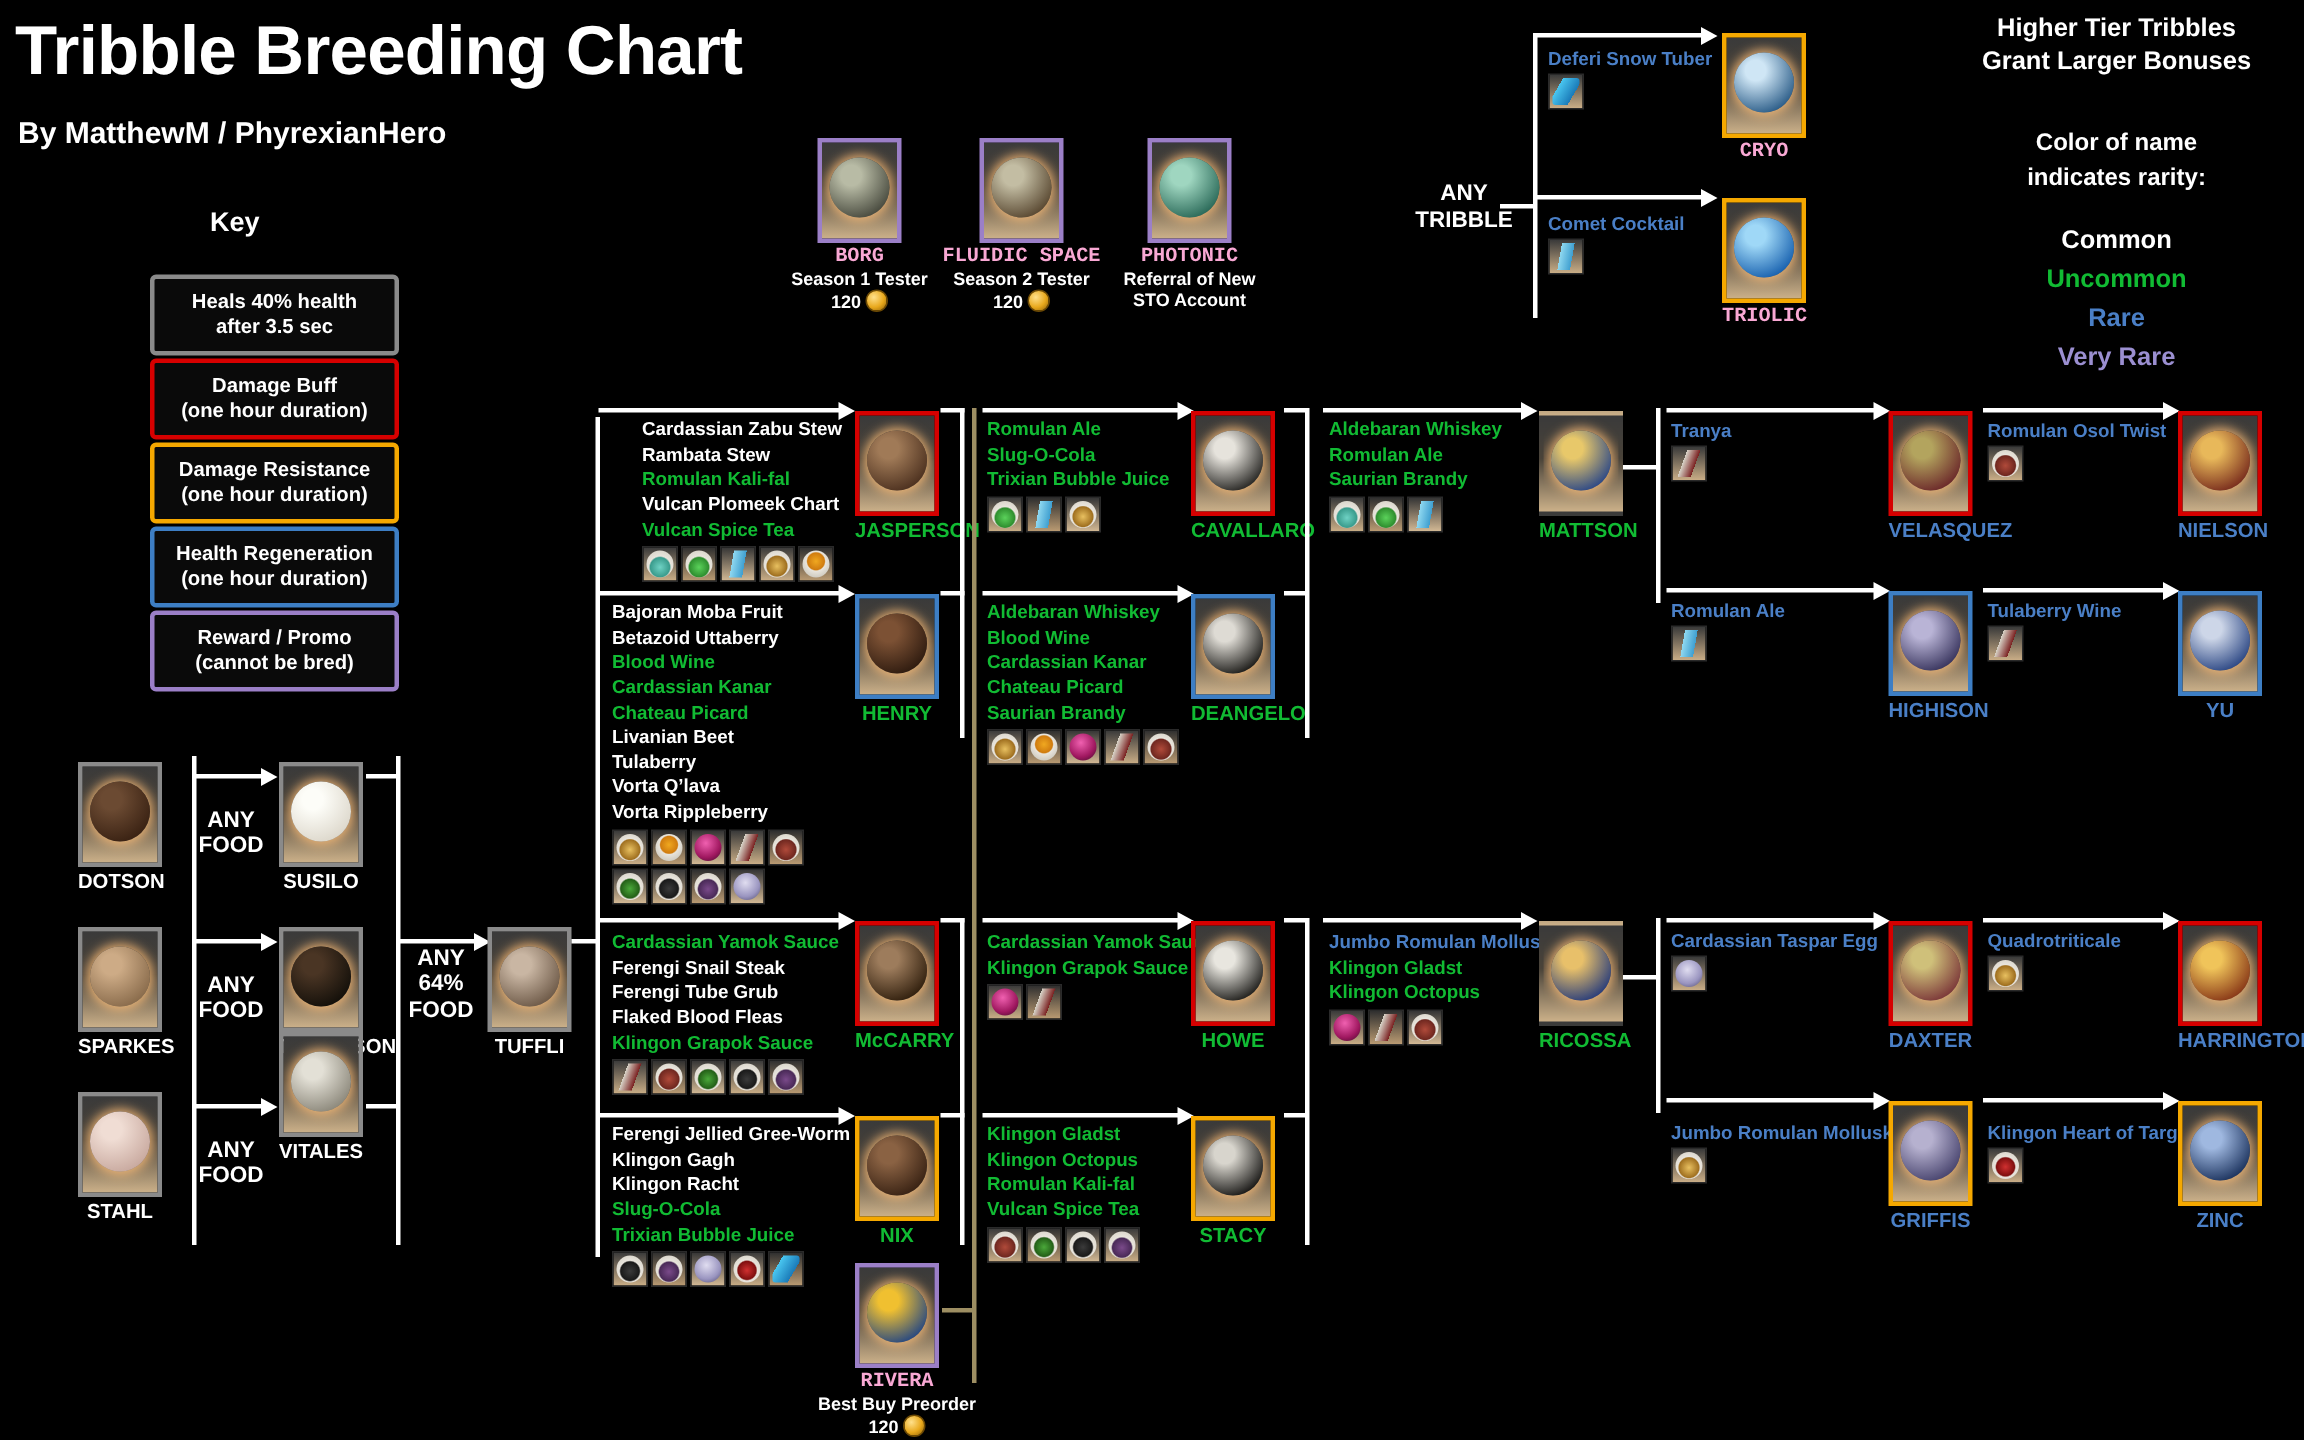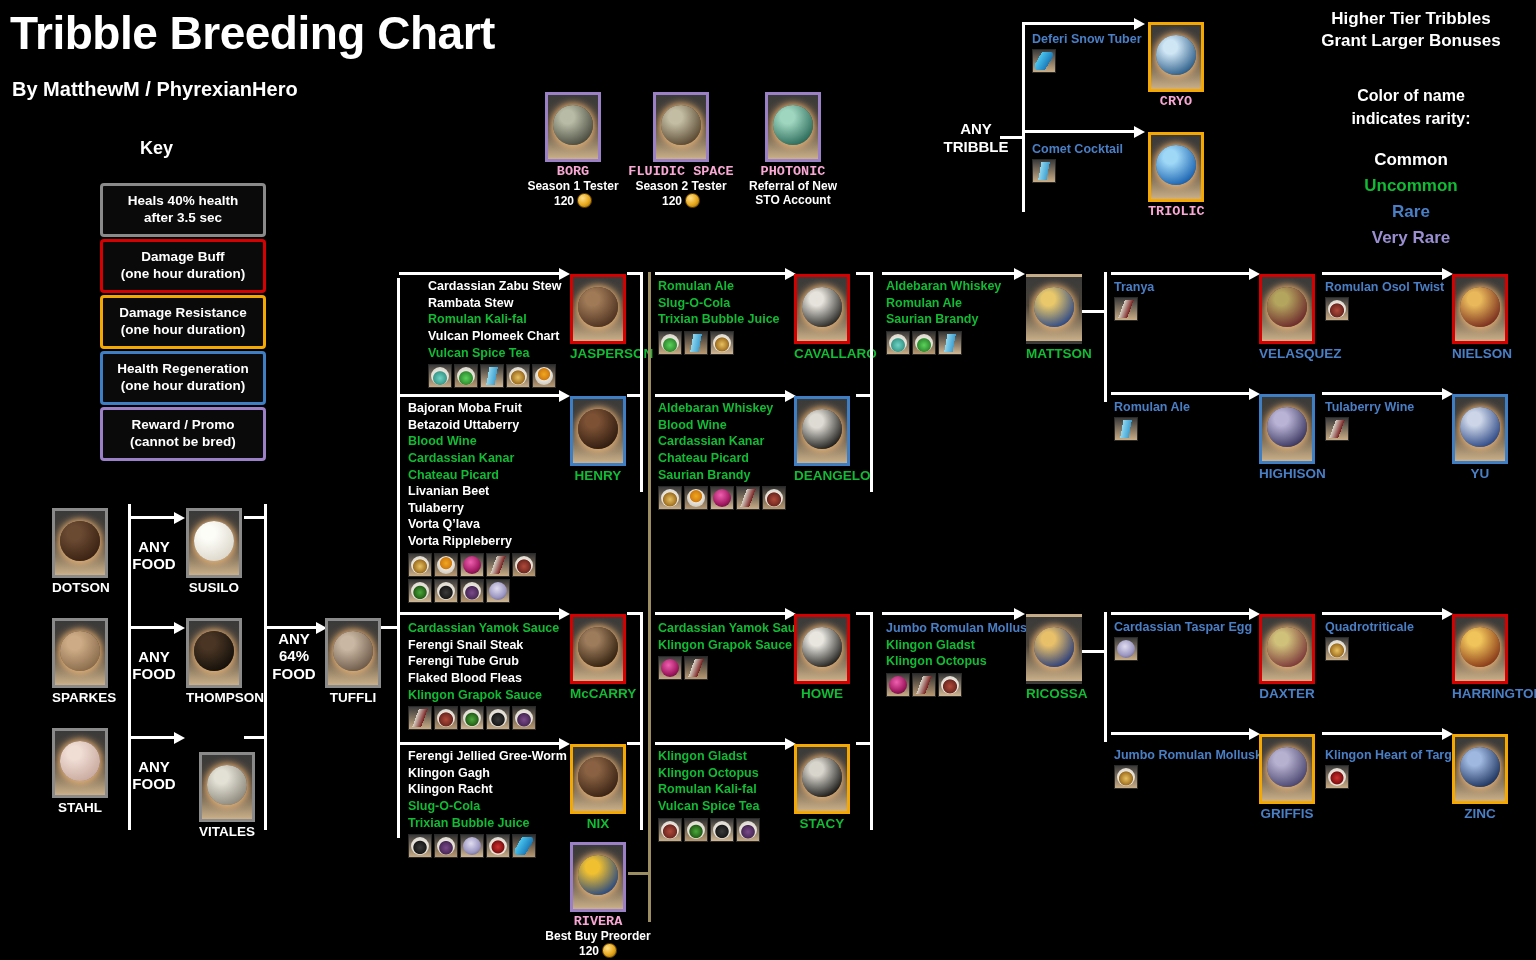--- a/index.html
+++ b/index.html
@@ -254,21 +254,21 @@
     </div>
     <div class="hline" style="left: 128px; top: 626px; width: 48px;"></div>
     <div class="arrowhead" style="left: 174px; top: 621.5px;"></div>
     <div class="anyfood" style="left: 126px; top: 648px; width: 56px;">ANY<br>FOOD</div>
     <div class="node" style="left: 52px; top: 728px;">
       <div class="frame b-grey">
         <div class="ball" style="background: radial-gradient(circle at 36% 30%, rgb(240, 221, 212) 0%, rgb(240, 221, 212) 18%, rgb(201, 170, 160) 78%, rgb(13, 9, 6) 100%);"></div>
       </div>
       <div class="nm r-common">STAHL</div>
     </div>
-    <div class="node" style="left: 186px; top: 752px; margin-left: 13px;">
+    <div class="node" style="left: 186px; top: 688px;">
       <div class="frame b-grey">
         <div class="ball" style="background: radial-gradient(circle at 36% 30%, rgb(227, 224, 214) 0%, rgb(227, 224, 214) 18%, rgb(142, 138, 125) 78%, rgb(13, 9, 6) 100%);"></div>
       </div>
       <div class="nm r-common">VITALES</div>
     </div>
     <div class="hline" style="left: 128px; top: 736px; width: 48px;"></div>
     <div class="arrowhead" style="left: 174px; top: 731.5px;"></div>
     <div class="anyfood" style="left: 126px; top: 758px; width: 56px;">ANY<br>FOOD</div>
     <div class="vline" style="left: 128px; top: 504px; height: 326px;"></div>
     <div class="vline" style="left: 264px; top: 504px; height: 326px;"></div>

